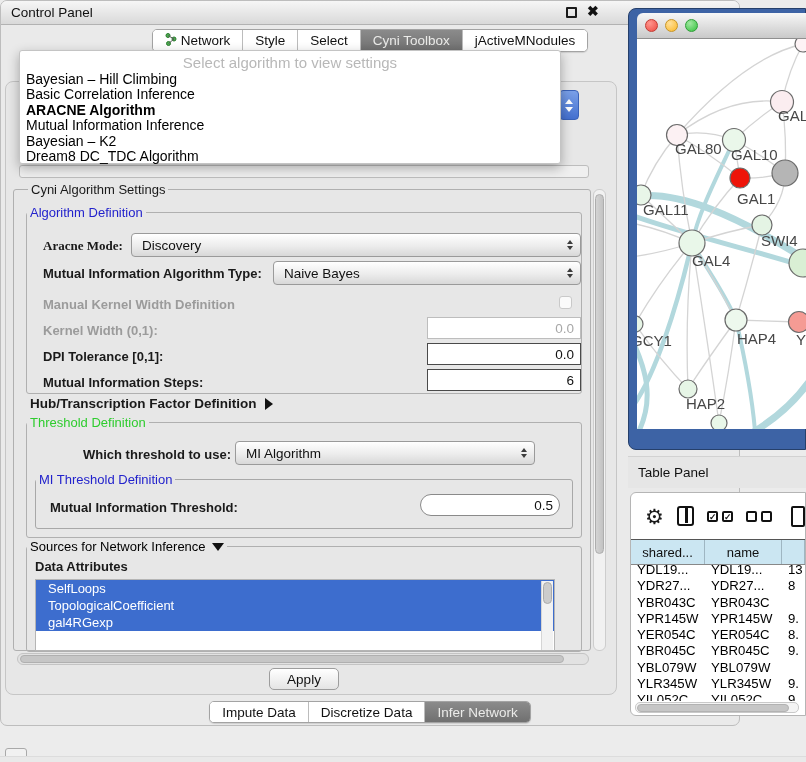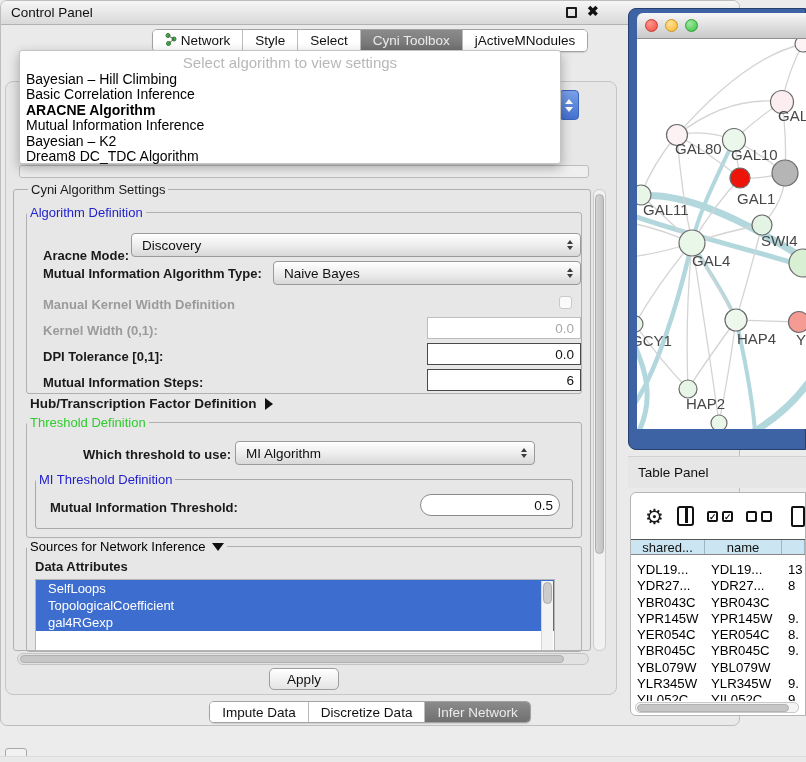--- a/index.html
+++ b/index.html
@@ -91,21 +91,21 @@
   #table-bar { left:628px; top:456px; width:178px; height:32px; background:#e6e6e6; border-top:1px solid #d2d2d2; display:flex; align-items:center; }
   #table-bar-title { padding-left:10px; font-size:13.5px; color:#111; }
   #table-card { left:630px; top:492px; width:176px; height:224px; background:#fff; border:1px solid #b5b5b5; border-radius:6px 0 0 6px; overflow:hidden; }
   #table-toolbar { position:absolute; left:0; top:0; width:100%; height:46px; display:flex; align-items:center; gap:13px; padding-left:14px; }
   #gear-icon { font-size:21px; color:#1a1a1a; line-height:1; cursor:pointer; }
   #cols-icon { width:20px; height:20px; border:2.5px solid #111; border-radius:3px; position:relative; cursor:pointer; }
   #cols-icon::after { content:""; position:absolute; left:6.5px; top:0; width:2.5px; height:15px; background:#111; }
   .cbpair { display:flex; gap:4px; cursor:pointer; }
   .mini-cb { width:11px; height:11px; border:2px solid #111; border-radius:2px; font-size:9px; line-height:8px; font-weight:bold; color:#111; text-align:center; }
   #page-icon { width:16px; height:21px; border:2.5px solid #111; border-radius:2px; margin-left:6px; cursor:pointer; }
-  #table-header { position:absolute; left:0; top:46px; width:100%; height:16px; display:flex; border-top:1px solid #555; border-bottom:1px solid #888; background:#cbe6f2; }
+  #table-header { position:absolute; left:0; top:46px; width:100%; height:26px; display:flex; border-top:1px solid #555; border-bottom:1px solid #888; background:#cbe6f2; }
   .th { height:100%; display:flex; align-items:center; justify-content:center; font-size:13px; color:#111; border-right:1px solid #9fb6c2; cursor:pointer; }
   .th0 { width:74px; } .th1 { width:77px; } .th2 { flex:1; }
   #table-body { position:absolute; left:0; top:69px; width:100%; height:139px; overflow:hidden; }
   .tr { display:flex; height:16.3px; cursor:pointer; }
   .td { font-size:13.2px; color:#000; padding-left:6px; white-space:nowrap; overflow:hidden; }
   .td0 { width:74px; } .td1 { width:77px; } .td2 { flex:1; }
   #table-hscroll { position:absolute; left:4px; top:209px; width:164px; height:11px; background:#f4f4f4; border:1px solid #c9c9c9; border-radius:5px; }
   #table-hthumb { position:absolute; left:1px; top:0.5px; width:152px; height:8px; background:#c6c6c6; border:1px solid #b2b2b2; border-radius:4px; cursor:pointer; }
 
   #corner-btn { left:5px; top:748px; width:22px; height:14px; background:#f1f1f1; border:1px solid #a9a9a9; border-radius:3px; }
@@ -169,21 +169,21 @@
           <div class="algo-item">Bayesian – K2</div>
           <div class="algo-item">Dream8 DC_TDC Algorithm</div>
         </div>
     </div>
 
     <div id="settings-group" class="groupbox">
       <div class="grouplabel">Cyni Algorithm Settings</div>
 
       <div id="algdef-group" class="groupbox">
         <div class="grouplabel lbl-blue">Algorithm Definition</div>
-        <div class="rowlabel" style="left:16px; top:35px;">Aracne Mode:</div>
+        <div class="rowlabel" style="left:16px; top:25px;font-family:Liberation Serif, serif;">Aracne Mode:</div>
         <div class="combo" style="left:104px; top:20px; width:450px;">
           <span>Discovery</span>
           <span class="spinners">
               <span class="tri-up"></span>
               <span class="tri-dn"></span>
             </span>
         </div>
         <div class="rowlabel" style="left:16px; top:53px;">Mutual Information Algorithm Type:</div>
         <div class="combo" style="left:246px; top:48px; width:308px;">
           <span>Naive Bayes</span>

